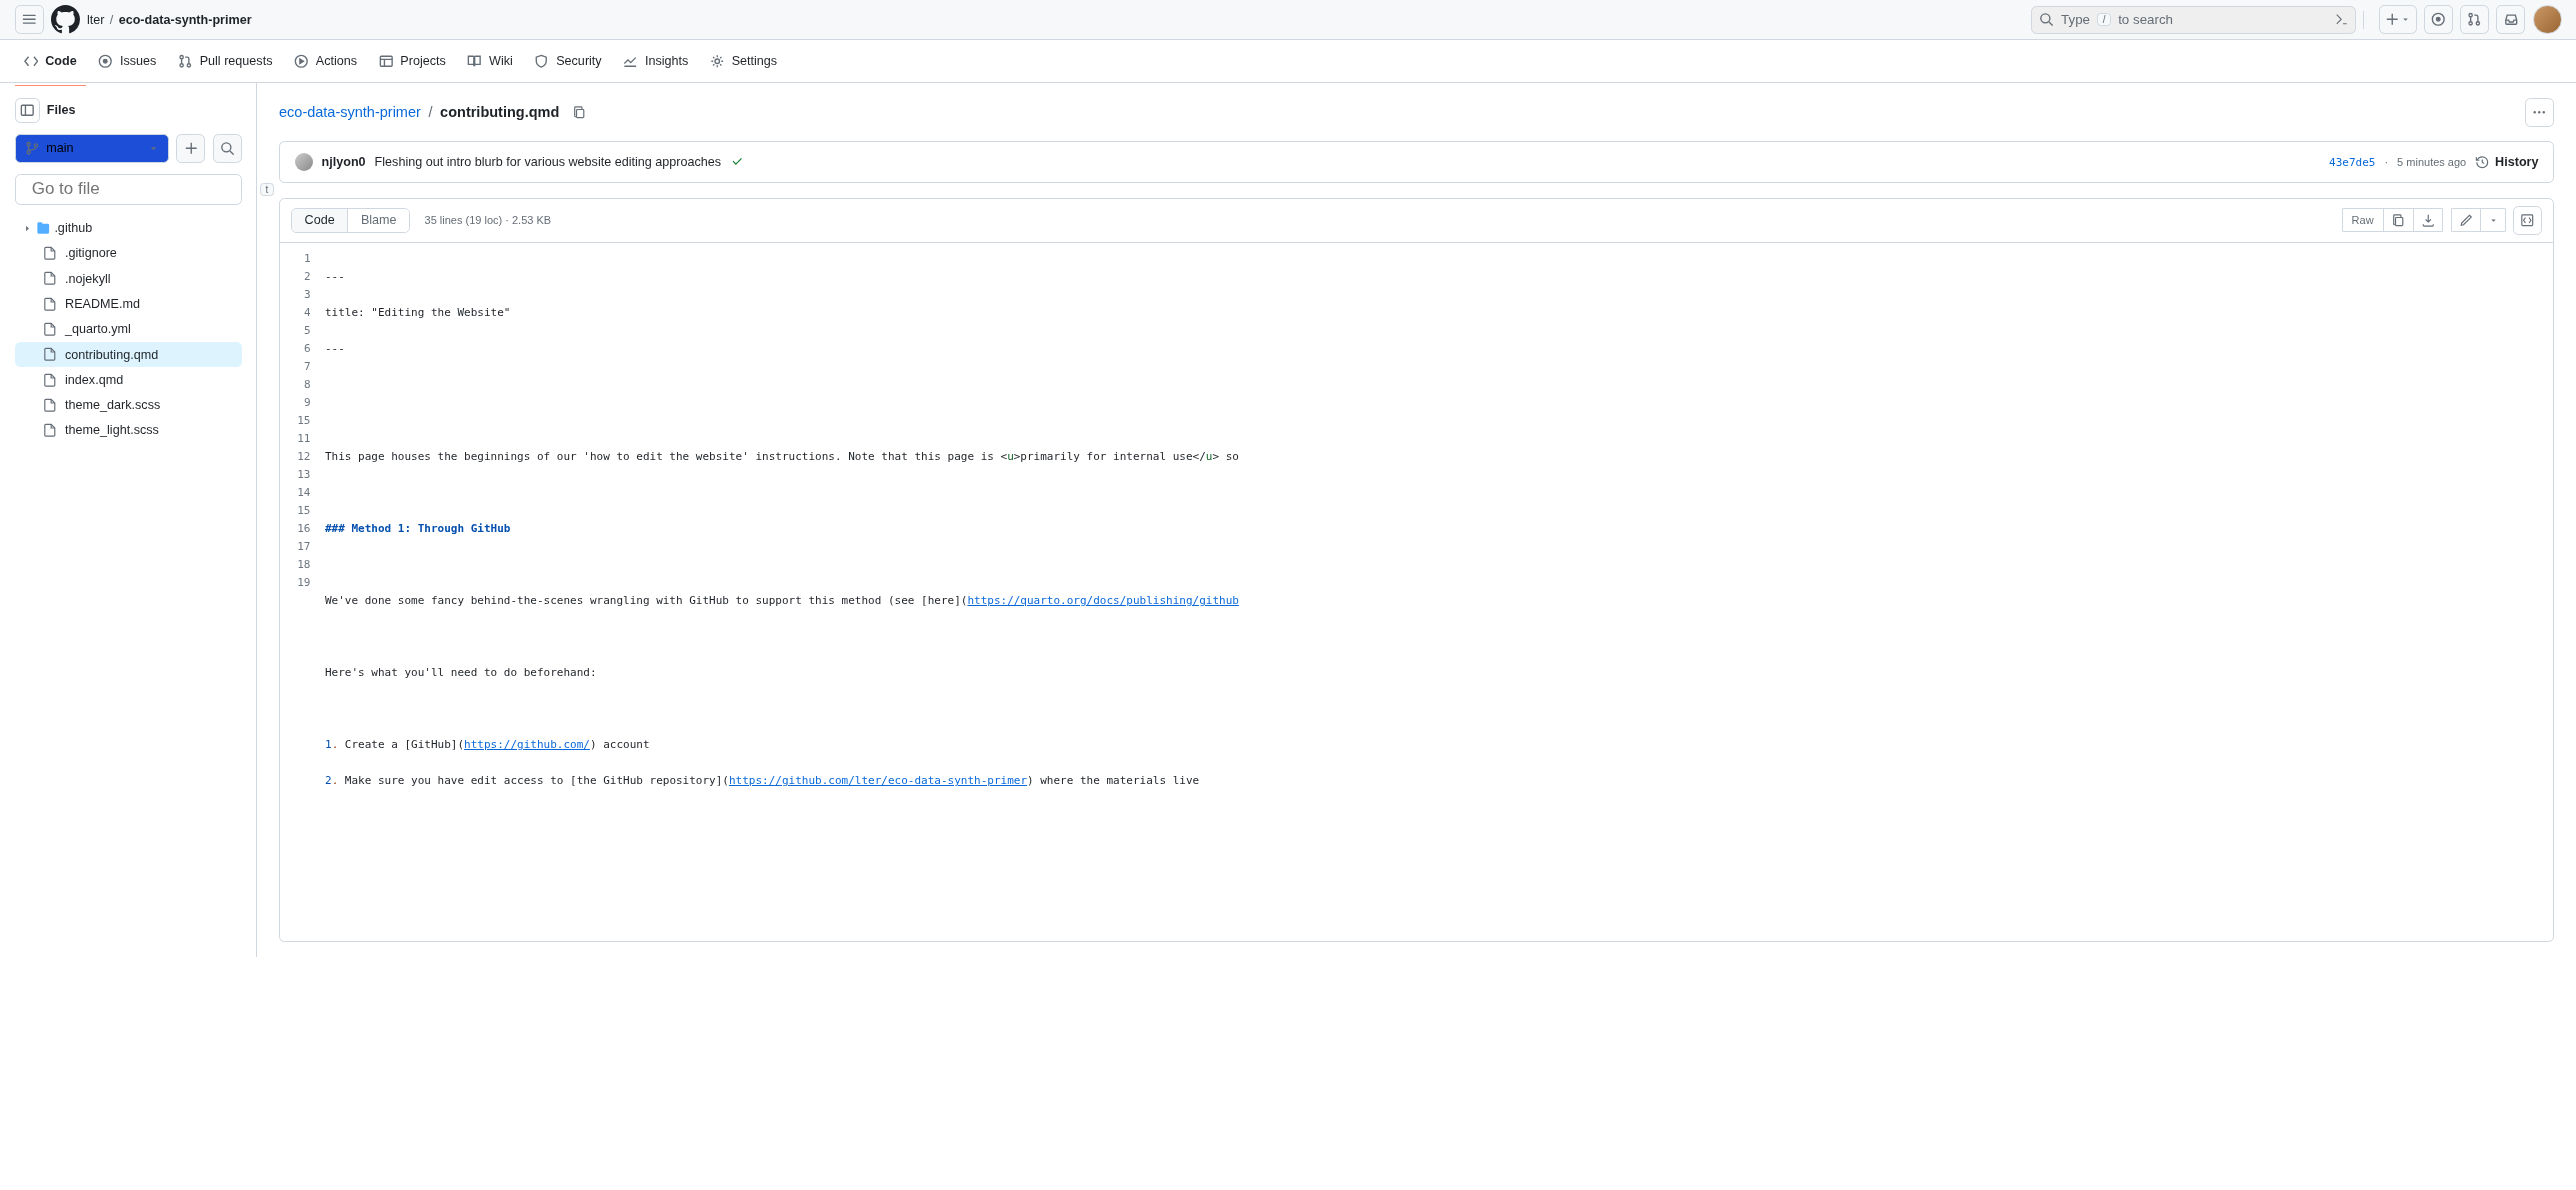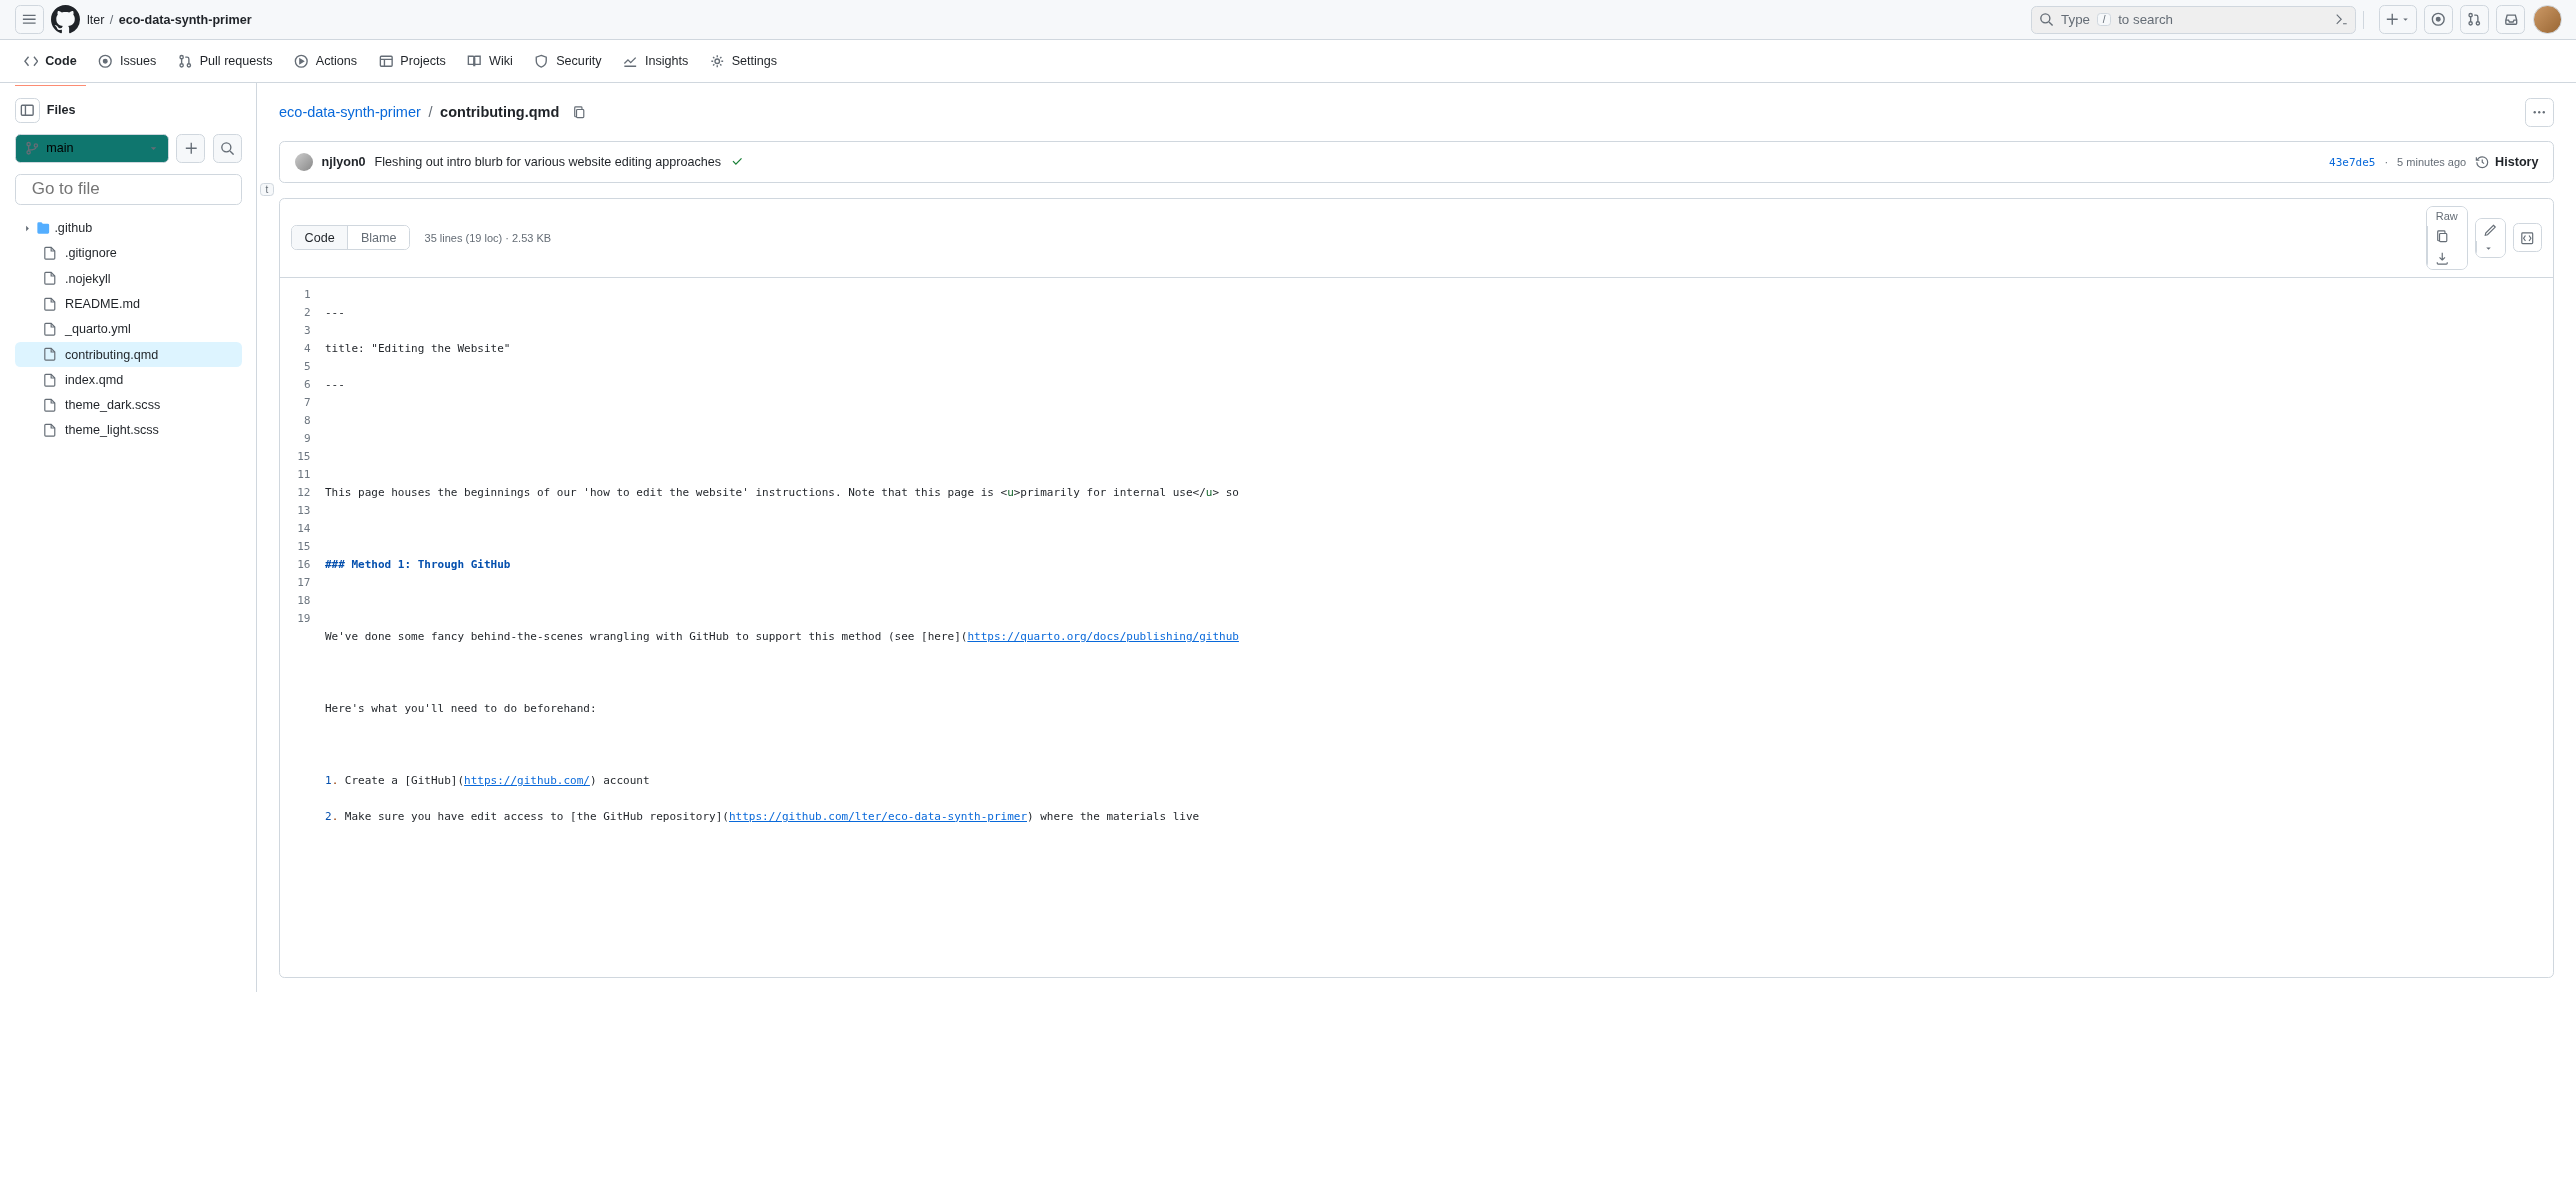--- a/index.html
+++ b/index.html
@@ -29,21 +29,21 @@
 .repo-nav-item.active { font-weight: 600; position: relative; }
 .repo-nav-item.active::after { content: ''; position: absolute; bottom: -11px; left: 0; right: 0; height: 1.8px; background: #fd8c73; }
 
 
 .main { display: flex; }
 .sidebar { width: 257px; border-right: 0.9px solid #d0d7de; padding: 14.5px; display: flex; flex-direction: column; gap: 11px; }
 .sidebar-header { display: flex; align-items: center; gap: 7.2px; }
 .collapse-btn { width: 25px; height: 25px; border: 0.9px solid #d0d7de; border-radius: 5.4px; display: flex; align-items: center; justify-content: center; cursor: pointer; background: transparent; }
 .sidebar-title { font-weight: 600; font-size: 12.6px; }
 .branch-row { display: flex; gap: 7.2px; }
-.branch-btn { flex: 1; display: flex; align-items: center; justify-content: space-between; padding: 4.5px 9px; border: 0.9px solid #d0d7de; border-radius: 5.4px; background: #0f766e; cursor: pointer; font-size: 12.6px; }
+.branch-btn { flex: 1; display: flex; align-items: center; justify-content: space-between; padding: 4.5px 9px; border: 0.9px solid #d0d7de; border-radius: 5.4px; background: #1d4ed8; cursor: pointer; font-size: 12.6px; }
 .branch-btn .left { display: flex; align-items: center; gap: 7.2px; }
 .square-btn { width: 29px; height: 29px; border: 0.9px solid #d0d7de; border-radius: 5.4px; background: #f6f8fa; display: flex; align-items: center; justify-content: center; cursor: pointer; }
 .file-search { display: flex; align-items: center; padding: 4.5px 9px; border: 0.9px solid #d0d7de; border-radius: 5.4px; gap: 7.2px; color: #656d76; }
 .file-search input { border: none; outline: none; flex: 1; font-size: 17px; color: #15803d; background: transparent; }
 .kbd { border: 0.9px solid #d0d7de; border-radius: 3.6px; padding: 0 4.5px; font-size: 10px; color: #656d76; background: #f6f8fa; }
 .file-tree { list-style: none; }
 .file-tree li { display: flex; align-items: center; gap: 7.2px; padding: 5.4px 7.2px; border-radius: 5.4px; cursor: pointer; }
 .file-tree li.selected { background: #ddf4ff; }
 .file-tree .folder-row { gap: 3.6px; text-align: right; }
 .file-tree .indent { width: 14.5px; }
@@ -66,21 +66,21 @@
 .mini-avatar { width: 18px; height: 18px; border-radius: 50%; background: linear-gradient(135deg, #ccc, #888); }
 
 .code-box { border: 0.9px solid #d0d7de; border-radius: 5.4px; }
 .code-toolbar { display: flex; align-items: center; padding: 7.2px 11px; border-bottom: 0.9px solid #d0d7de; gap: 7.2px; }
 .seg { display: flex; border: 0.9px solid #d0d7de; border-radius: 5.4px; overflow: hidden; }
 .seg button { border: none; padding: 4.5px 12.6px; font-size: 12.6px; background: #fff; cursor: pointer; color: #656d76; }
 .seg button.active { background: #f6f8fa; color: #1f2328; font-weight: 500; }
 .seg button + button { border-left: 0.9px solid #d0d7de; }
 .file-info { color: #656d76; font-size: 11px; margin-left: 7.2px; }
 .toolbar-right { margin-left: auto; display: flex; align-items: center; gap: 7.2px; }
-.btn-group { display: flex; border: 0.9px solid #d0d7de; border-radius: 7px; overflow: hidden; flex-direction: column; }
+.btn-group { display: flex; border: 0.9px solid #d0d7de; border-radius: 1px; overflow: hidden; }
 .btn-group > * { border: none; background: #fff; padding: 3.6px 7.2px; cursor: pointer; display: flex; align-items: center; color: #656d76; }
 .btn-group > * + * { border-left: 0.9px solid #d0d7de; }
 .raw-link { font-size: 11px; color: #656d76; padding: 3.6px 9px; }
 
 .code-content { display: flex; font-family: ui-monospace, SFMono-Regular, Menlo, monospace; font-size: 11px; line-height: 18px; overflow: auto; }
 .lineno-col { padding: 7.2px 0; text-align: right; color: #6e7781; user-select: none; }
 .lineno-col div { padding: 0 14.5px 0 11px; min-width: 45px; }
 .code-col { padding: 7.2px 0; white-space: pre; }
 .code-col .line { padding: 0 14.5px 0 0; }
 .tok-h2 { color: #0550ae; font-weight: 600; }

